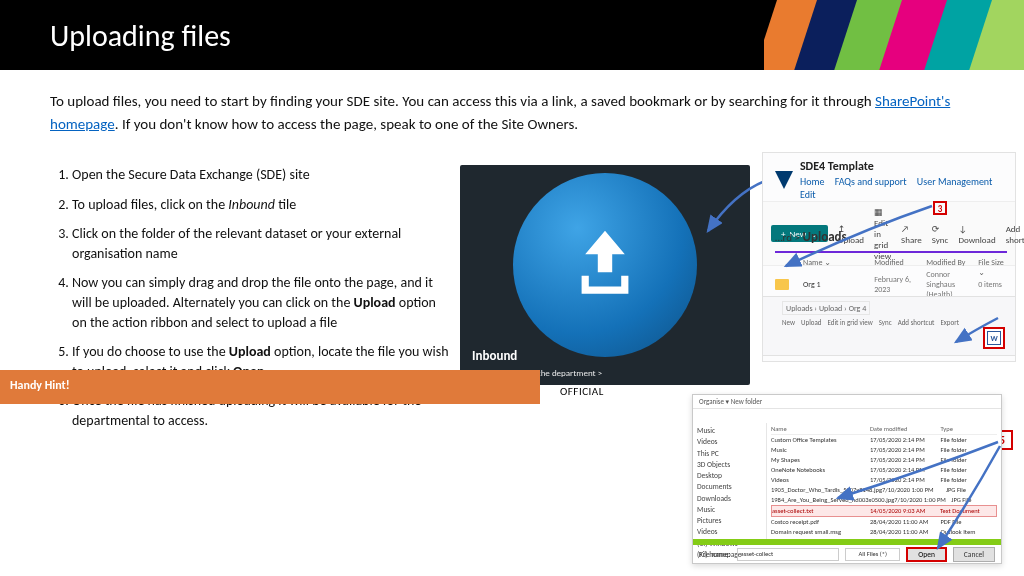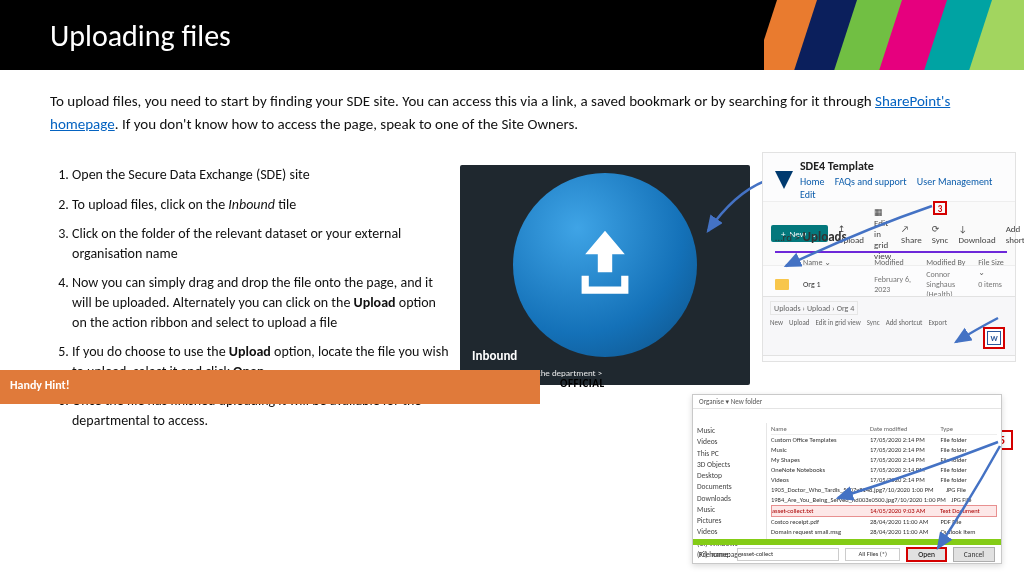--- a/index.html
+++ b/index.html
@@ -50,21 +50,21 @@
   .sp .toolbar { position: absolute; top: 48px; left: 0; right: 0; padding: 4px 8px; background: #fafafa; border-top: 1px solid #eee; border-bottom: 1px solid #eee; display: flex; align-items: center; gap: 10px; color: #444; }
   .sp .newbtn { background: #03787c; color: #fff; padding: 3px 10px; border-radius: 2px; font-size: 9px; display: inline-flex; align-items: center; gap: 4px; }
   .sp .crumb { position: absolute; top: 76px; left: 12px; font-size: 11px; }
   .sp .crumb .bold { font-weight: 700; font-size: 13px; }
   .sp .cols { position: absolute; top: 98px; left: 12px; right: 8px; display: grid; grid-template-columns: 24px 1.4fr 1fr 1fr .6fr; font-size: 8px; color: #666; border-top: 2px solid #6d28d9; padding-top: 4px; gap: 0 4px; }
   .sp .row { position: absolute; top: 116px; left: 12px; right: 8px; display: grid; grid-template-columns: 24px 1.4fr 1fr 1fr .6fr; font-size: 8px; color: #333; gap: 0 4px; align-items: center; }
   .sp .foldericon { width: 14px; height: 11px; background: #f8c64b; border-radius: 1px; position: relative; }
   .sp .callout3 { position: absolute; top: 48px; left: 170px; width: 14px; height: 14px; border: 2px solid #d40000; color: #d40000; font-size: 9px; font-weight: 700; display: flex; align-items: center; justify-content: center; }
 
   
-  .ribbon { position: absolute; top: 296px; left: 762px; right: 8px; height: 60px; background: #f7f7f9; border: 1px solid #e2e2e2; font-size: 7px; color: #555; padding: 4px 7px; }
+  .ribbon { position: absolute; top: 296px; left: 762px; right: 8px; height: 60px; background: #f7f7f9; border: 1px solid #e2e2e2; font-size: 7px; color: #555; padding: 4px 19px; }
   .ribbon .crumb2 { font-size: 8px; color: #666; margin-bottom: 3px; border: 1px solid #e6e6e6; padding: 1px 3px; display: inline-block; }
   .ribbon .toolrow { display: flex; gap: 6px; flex-wrap: wrap; color: #666; }
   .ribbon .wordbox { position: absolute; right: 10px; bottom: 6px; width: 22px; height: 22px; border: 2px solid #d40000; display: flex; align-items: center; justify-content: center; background: #fff; }
   .ribbon .wordbox .wicon { width: 14px; height: 14px; background: #fff; border: 1px solid #2b579a; display: flex; align-items: center; justify-content: center; color: #2b579a; font-weight: 700; font-size: 8px; }
 
   
   .filedlg { position: absolute; top: 394px; left: 692px; width: 310px; height: 170px; background: #fff; border: 1px solid #c9c9c9; font-size: 7.5px; color: #333; box-shadow: 0 2px 6px rgba(0,0,0,.15); }
   .filedlg .path { border-bottom: 1px solid #e4e4e4; padding: 2px 6px; font-size: 7px; color: #444; }
   .filedlg .bar2 { border-bottom: 1px solid #e4e4e4; padding: 2px 6px; font-size: 7px; color: #555; }
   .filedlg .body { position: absolute; top: 28px; left: 0; right: 0; bottom: 24px; display: flex; }
@@ -80,21 +80,21 @@
   .filedlg .btn.open { border: 2px solid #d40000; color:#000;}
 
   
   .arrow { position: absolute; pointer-events: none; }
 
   
   .hint { position: absolute; left: 0; bottom: 0; width: 540px; background: #e07a3a; color: #fff; padding: 8px 10px 10px 10px; }
   .hint .hh { font-weight: 700; font-size: 12px; margin-bottom: 2px; }
   .hint .ht { font-style: italic; font-size: 11px; line-height: 1.35; }
 
-  .official { position: absolute; bottom: 14px; left: 560px; font-weight: 700; font-size: 11px; letter-spacing: .5px; }
+  .official { position: absolute; bottom: 6px; left: 560px; font-weight: 400; font-size: 11px; letter-spacing: .5px; }
 </style>
 </head>
 <body>
 
 <div class="slide">
 
   <div class="titlebar">
     <h1>Uploading files</h1>
   </div>
   <div class="wedges">

